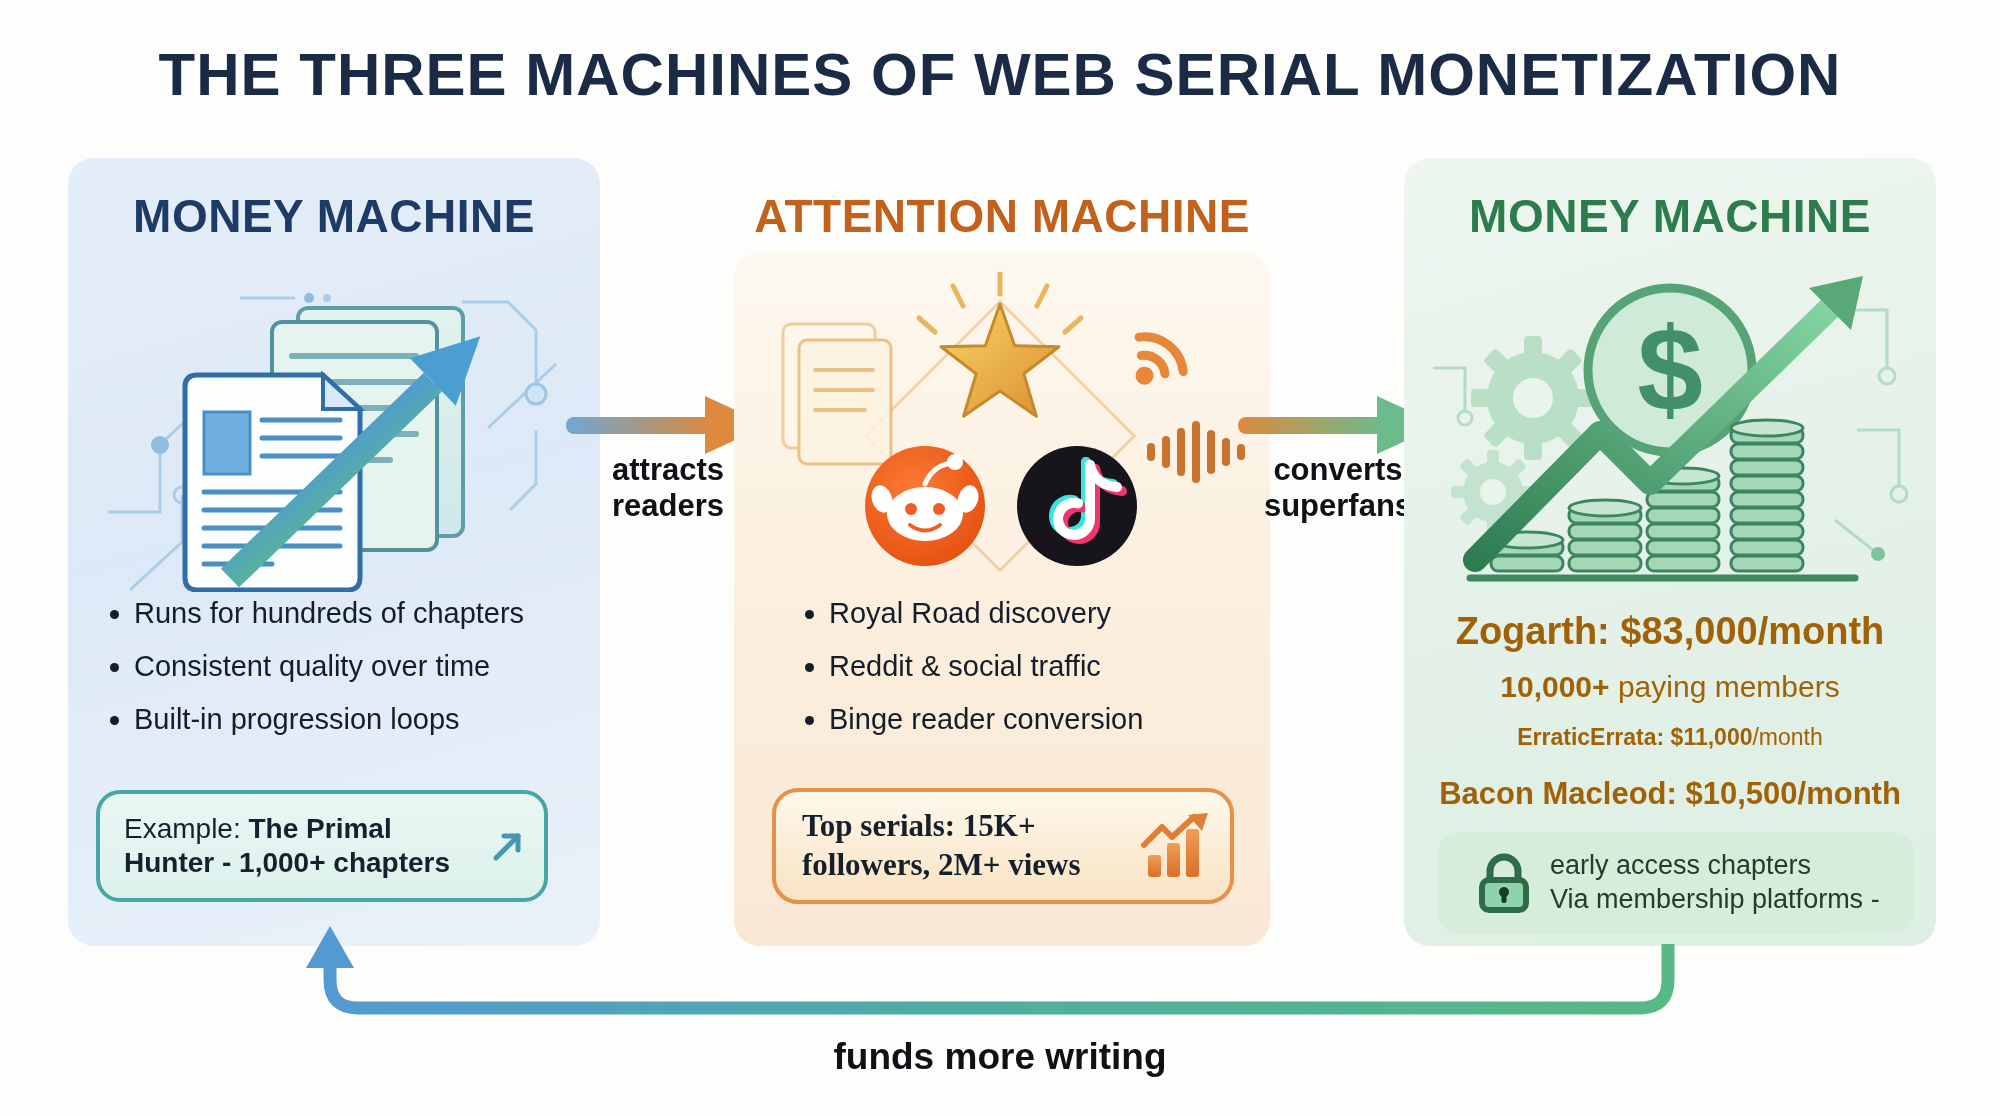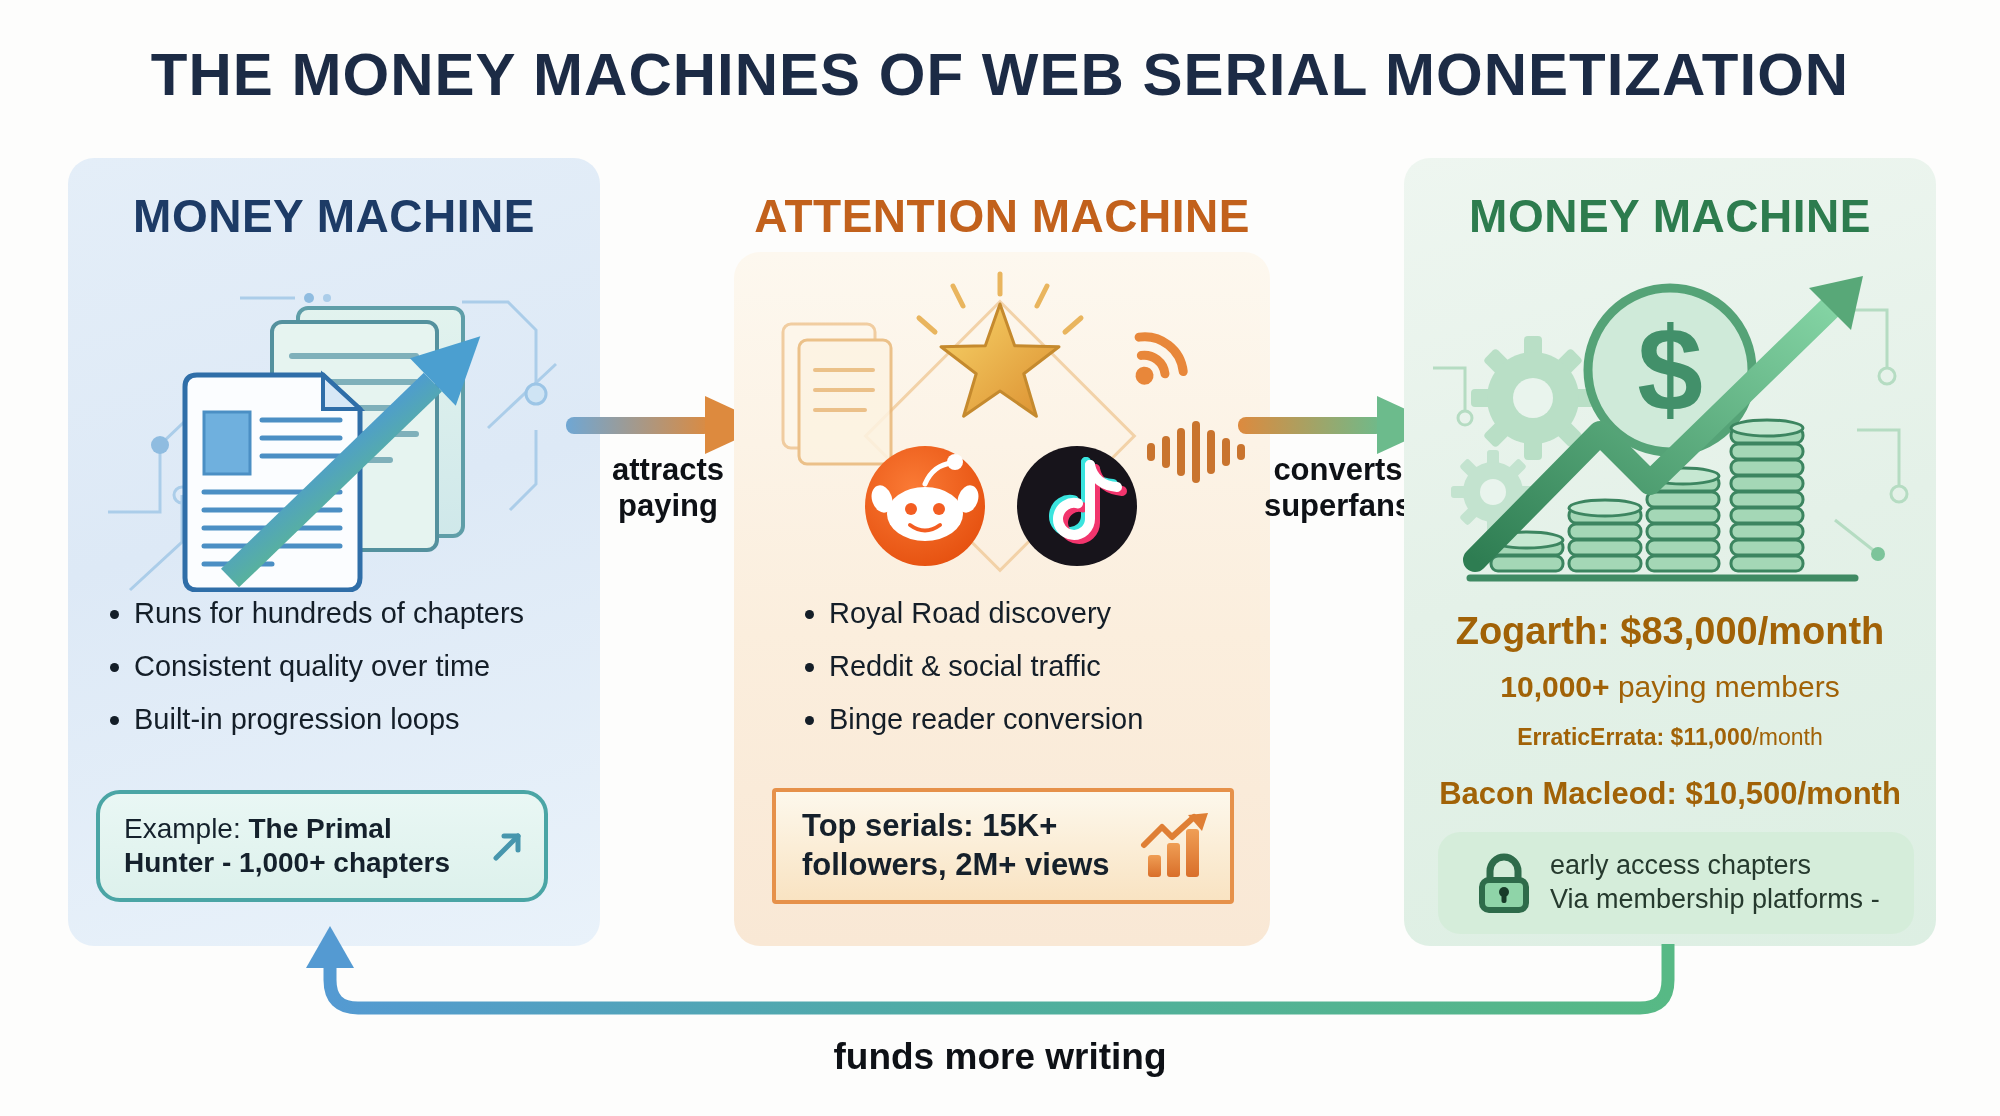--- a/index.html
+++ b/index.html
@@ -31,23 +31,23 @@
   .callout{
     position:absolute;display:flex;align-items:center;box-sizing:border-box;
   }
   .example-box{
     left:96px;top:790px;width:452px;height:112px;border-radius:24px;
     border:4px solid #4aa5a5;background:linear-gradient(180deg,#e9f7f4,#ddf1ec);
     padding:10px 18px 10px 24px;gap:14px;
   }
   .example-text{font-size:28px;line-height:1.22;color:#15212c;flex:1;}
   .stats-box{
-    left:772px;top:788px;width:462px;height:116px;border-radius:4px;
+    left:772px;top:788px;width:462px;height:116px;border-radius:26px;
     border:4px solid #e6914a;background:linear-gradient(180deg,#fdf8ec,#f9e3c2);
-    padding:10px 18px 10px 26px;gap:12px;
+    padding:10px 18px 10px 26px;gap:12px;font-family:Liberation Serif, serif;
   }
   .stats-text{font-size:31px;font-weight:700;line-height:1.25;color:#15202b;flex:1;}
   .money-line{position:absolute;left:1404px;width:532px;text-align:center;color:#a16207;}
   .money-line1{top:610px;font-size:38px;font-weight:800;}
   .money-line2{top:670px;font-size:30px;font-weight:400;}
   .money-line3{top:724px;font-size:23px;font-weight:700;}
   .money-line4{top:776px;font-size:31px;font-weight:700;}
   .money-line b{font-weight:700;}
   .money-line .light{font-weight:400;}
   .note-box{
@@ -61,21 +61,21 @@
   }
   .loop-label{position:absolute;left:700px;top:1036px;width:600px;text-align:center;
     font-size:37px;font-weight:700;color:#0e1116;}
   svg{display:block;}
 </style>
 </head>
 <body>
 
 <div class="canvas">
 
-  <div class="title">THE MONEY MACHINES OF WEB SERIAL MONETIZATION</div>
+  <div class="title">THE THREE MACHINES OF WEB SERIAL MONETIZATION</div>
 
   <div class="panel panel-story"></div>
   <div class="machine-heading heading-story">MONEY MACHINE</div>
 
   <div class="icon-area" style="left:90px;top:260px;">
     <svg width="480" height="332" viewBox="0 0 480 332">
       <defs>
         <linearGradient id="storyArrowGrad" x1="0" y1="1" x2="1" y2="0">
           <stop offset="0" stop-color="#58b29c"></stop>
             <stop offset="1" stop-color="#4e9ccf"></stop>
@@ -160,21 +160,21 @@
           <stop offset="0" stop-color="#6fa7d4"></stop>
             <stop offset="1" stop-color="#dd8a3e"></stop>
         </linearGradient>
       </defs>
       <rect x="2" y="23" width="146" height="17" rx="8" fill="url(#flow1)"></rect>
       <polygon points="141,2 204,31 141,60" fill="#dd8a3e"></polygon>
     </svg>
   </div>
   <div class="flow-label" style="left:568px;top:452px;width:200px;">
     <div>attracts</div>
-    <div>paying</div>
+    <div>readers</div>
   </div>
 
   <div class="panel panel-attention"></div>
   <div class="machine-heading heading-attention">ATTENTION MACHINE</div>
 
   <div class="icon-area" style="left:755px;top:266px;">
     <svg width="495" height="318" viewBox="0 0 495 318">
       <defs>
         <linearGradient id="starGrad" x1="0" y1="0" x2="1" y2="1">
           <stop offset="0" stop-color="#f8d56a"></stop>

